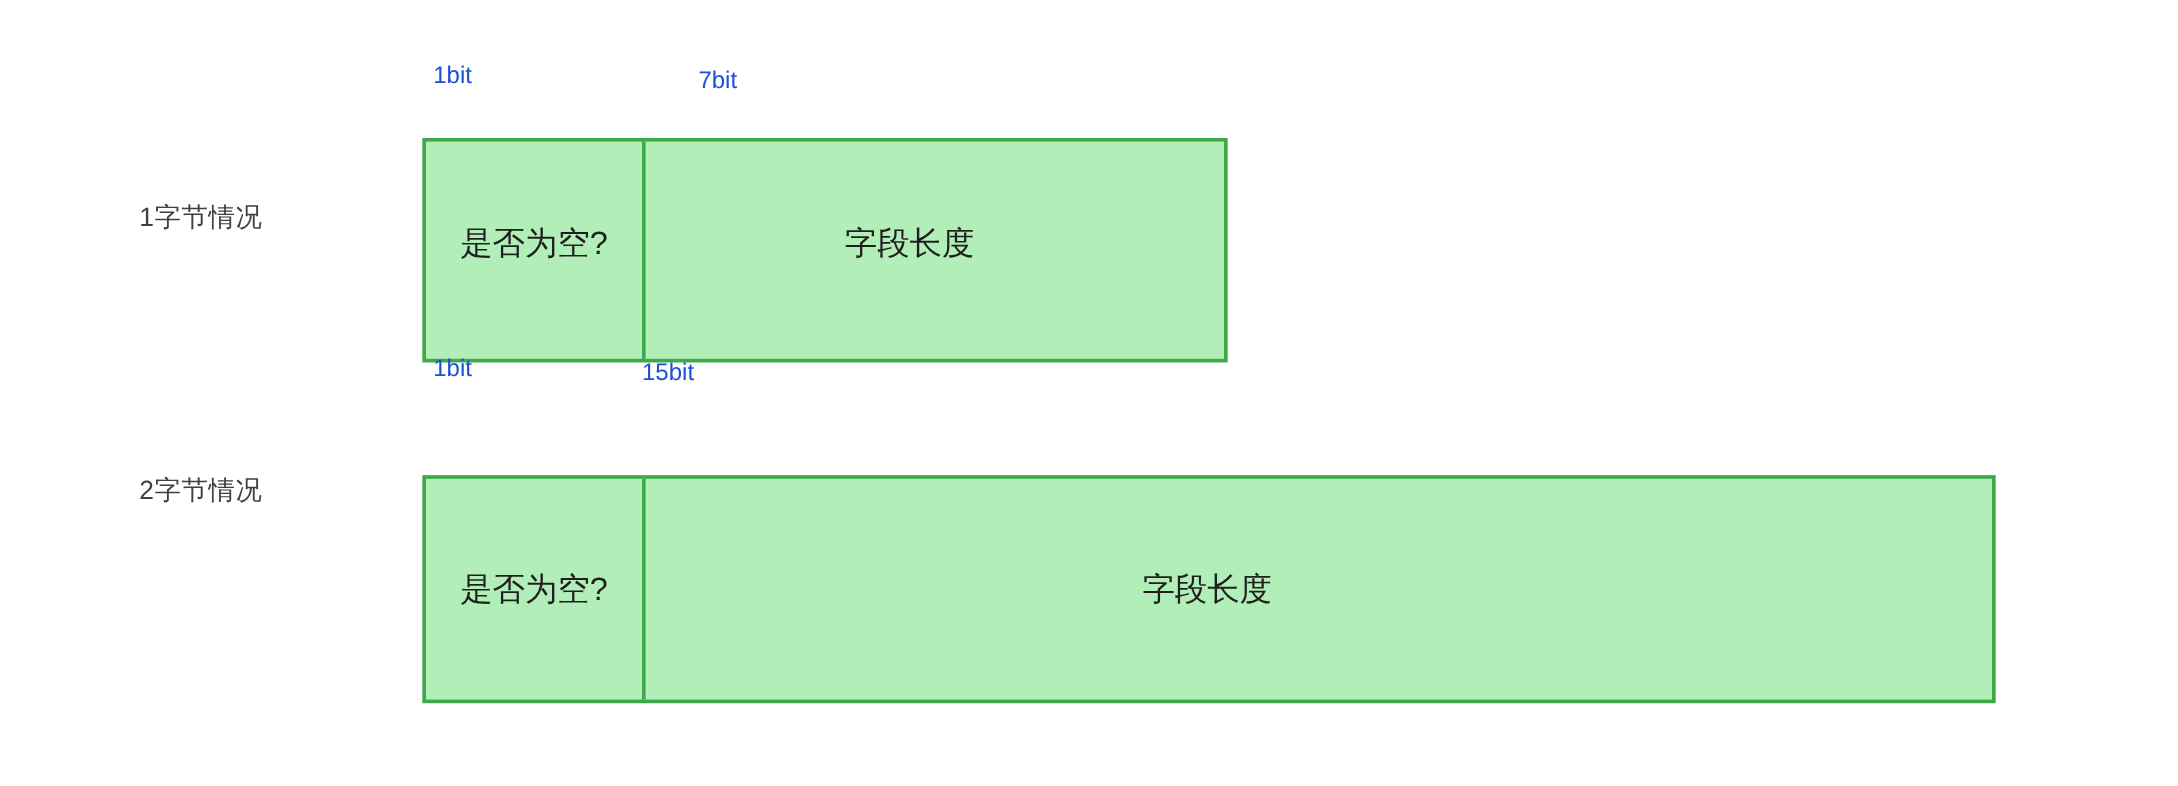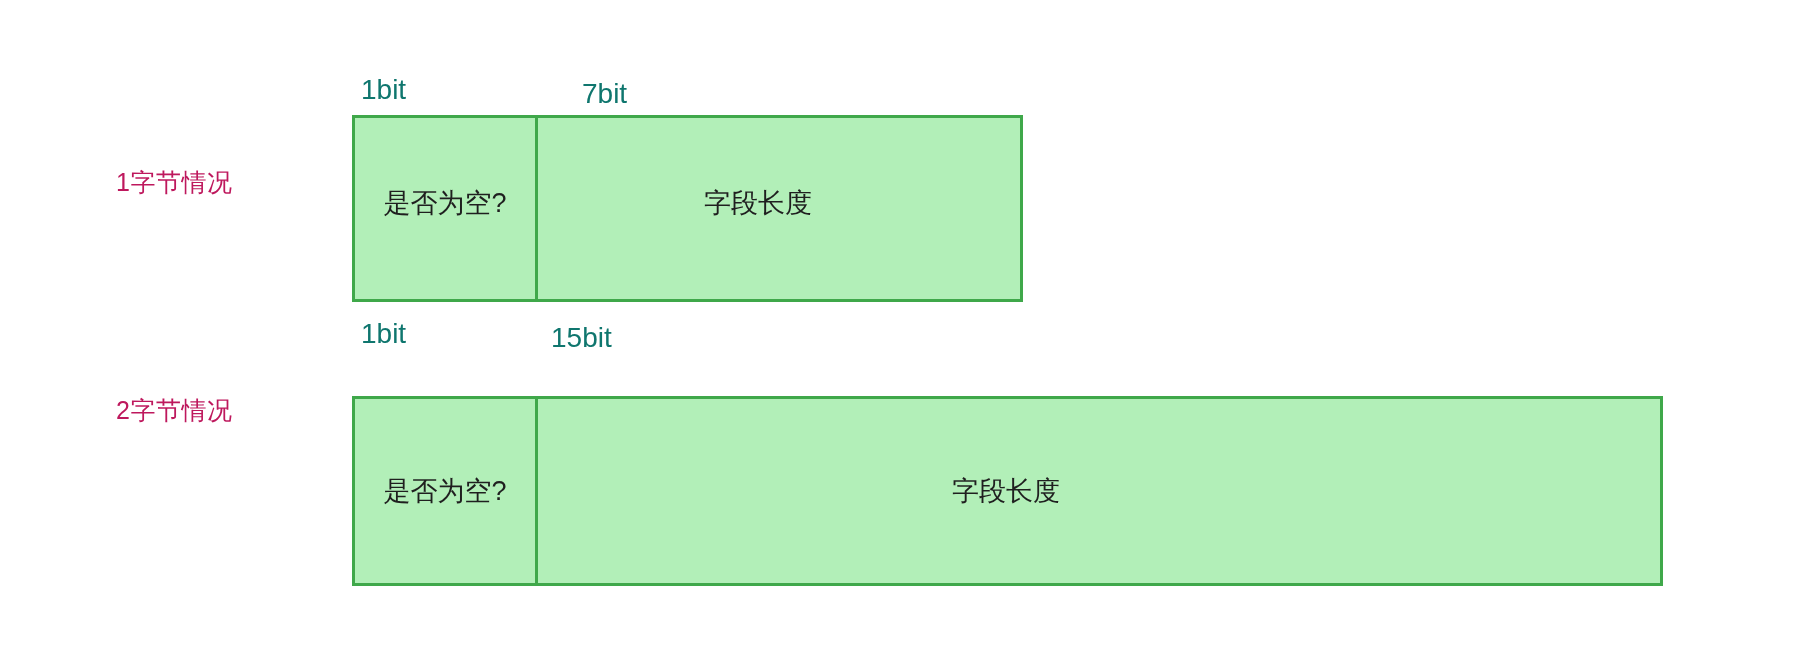--- a/index.html
+++ b/index.html
@@ -16,42 +16,41 @@
     position: relative;
     width: 1815px;
     height: 655px;
     background: #ffffff;
     overflow: hidden;
   }
 
   
   .row-label {
     position: absolute;
-    color: #be185d;
-    font-size: 25px;
+    color: #404040;
+    font-size: 22px;
     line-height: 1;
     white-space: nowrap;
     letter-spacing: 0.5px;
   }
   #label-row-1 { left: 116px; top: 170px; }
   #label-row-2 { left: 116px; top: 398px; }
 
   
   .bit-label {
     position: absolute;
-    color: #0f766e;
-    font-size: 28px;
+    color: #1d4ed8;
+    font-size: 20px;
     line-height: 1;
     white-space: nowrap;
-    margin-top: 23px;
   }
   #bit-r1-flag   { left: 361px; top: 53px;  }
   #bit-r1-length { left: 582px; top: 57px;  }
   #bit-r2-flag   { left: 361px; top: 297px; }
-  #bit-r2-length { left: 551px; top: 301px; }
+  #bit-r2-length { left: 535px; top: 301px; }
 
   
   .byte-box {
     position: absolute;
     box-sizing: border-box;
     background: #b2efb8;
     border: 3px solid #3fa84a;
     display: flex;
     align-items: stretch;
   }

